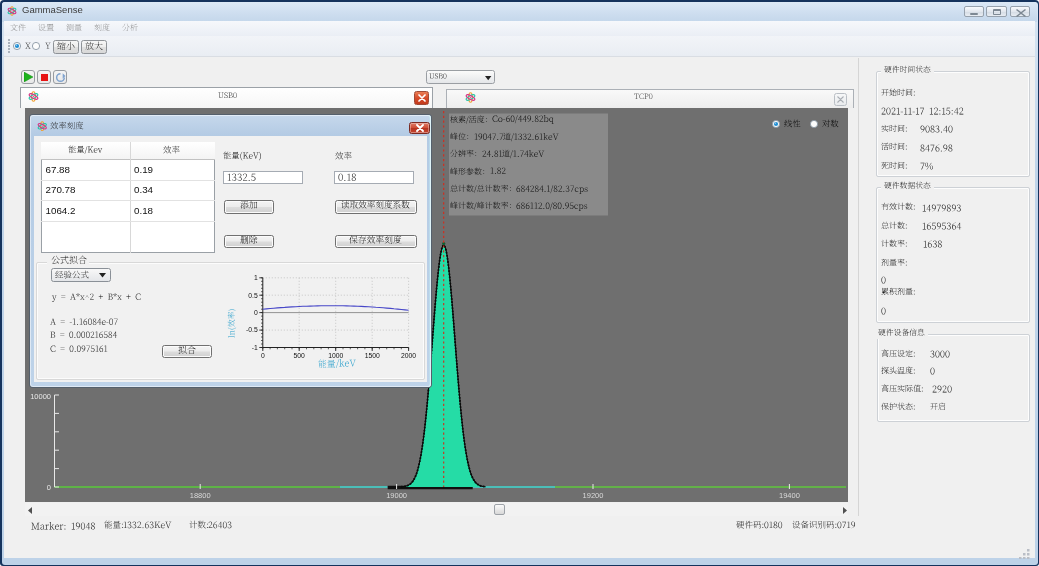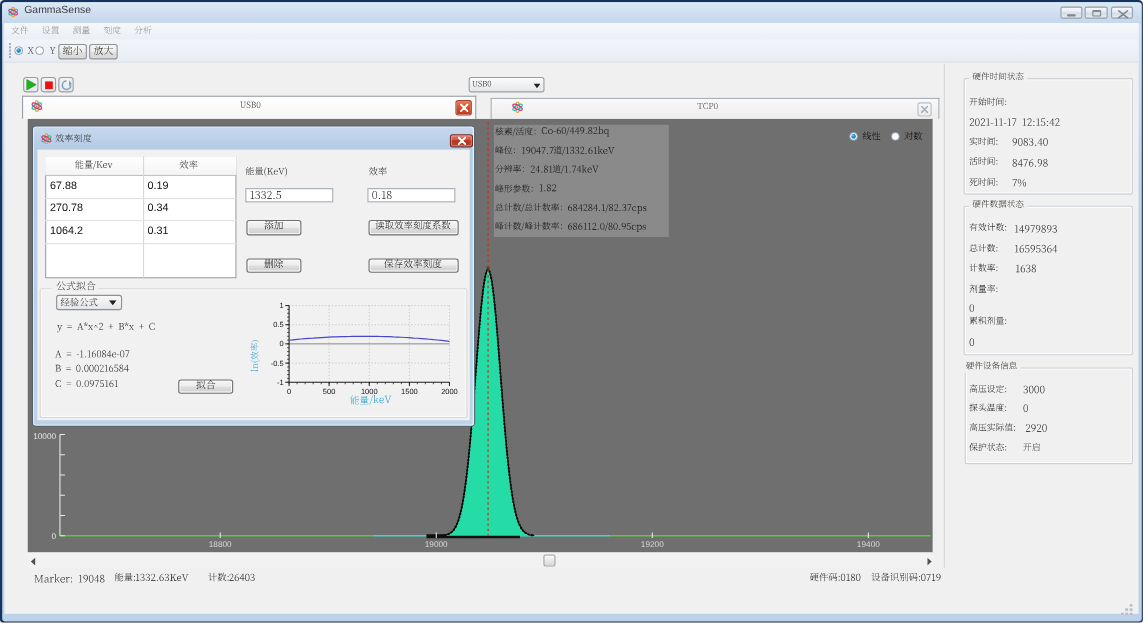--- a/index.html
+++ b/index.html
@@ -934,21 +934,21 @@
     <g transform="translate(0,6.8) scale(0.8500)">
       <use href="#q85" x="0.0"></use>
       <use href="#q48" x="10.0"></use>
     </g>
   </svg>
 <div style="position:absolute;left:45.5px;top:164.5px;font:9.8px 'Liberation Sans',sans-serif;color:#111;white-space:pre;line-height:1">67.88</div>
 <div style="position:absolute;left:134px;top:164.5px;font:9.8px 'Liberation Sans',sans-serif;color:#111;white-space:pre;line-height:1">0.19</div>
 <div style="position:absolute;left:45.5px;top:185.0px;font:9.8px 'Liberation Sans',sans-serif;color:#111;white-space:pre;line-height:1">270.78</div>
 <div style="position:absolute;left:134px;top:185.0px;font:9.8px 'Liberation Sans',sans-serif;color:#111;white-space:pre;line-height:1">0.34</div>
 <div style="position:absolute;left:45.5px;top:205.5px;font:9.8px 'Liberation Sans',sans-serif;color:#111;white-space:pre;line-height:1">1064.2</div>
-<div style="position:absolute;left:134px;top:205.5px;font:9.8px 'Liberation Sans',sans-serif;color:#111;white-space:pre;line-height:1">0.31</div>
+<div style="position:absolute;left:134px;top:205.5px;font:9.8px 'Liberation Sans',sans-serif;color:#111;white-space:pre;line-height:1">0.18</div>
 <svg style="position:absolute;left:223px;top:151.5px;overflow:visible" width="40" height="12" fill="#111">
     <g transform="translate(0,6.6) scale(0.8300)">
       <use href="#q65" x="0.0"></use>
       <use href="#q5" x="10.0"></use>
       <use href="#q101" x="20.0"></use>
       <use href="#q66" x="23.5"></use>
       <use href="#q45" x="30.7"></use>
       <use href="#q46" x="36.0"></use>
       <use href="#q102" x="43.1"></use>
     </g>

